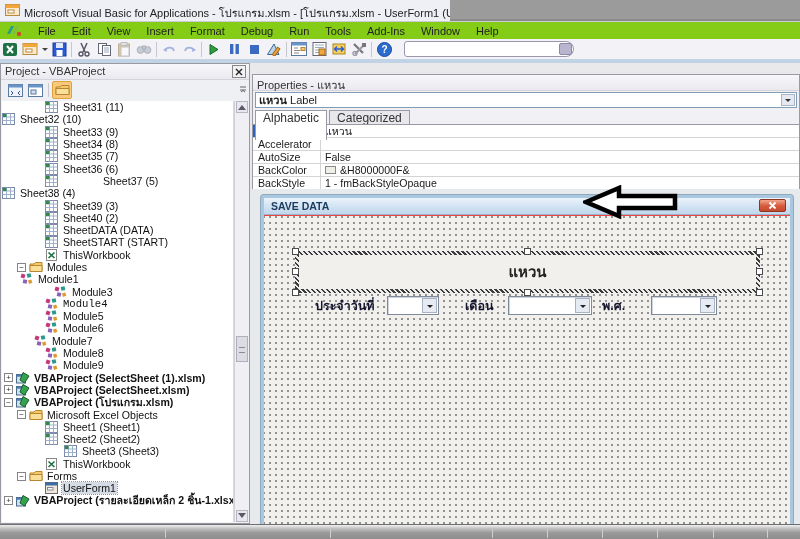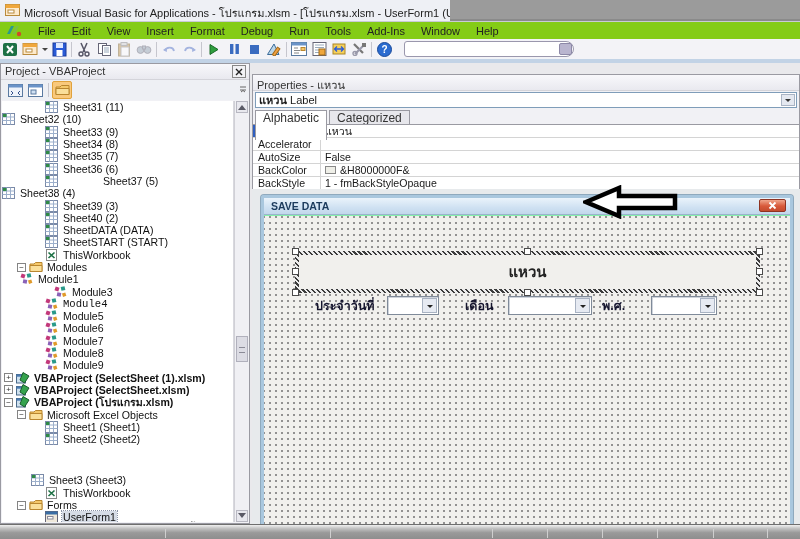--- a/index.html
+++ b/index.html
@@ -78,21 +78,21 @@
   .props-grid{position:absolute;left:0;right:0;top:49px;bottom:0;background:#fff;border-top:1px solid #9a9aa2;}
   .prow{display:flex;height:13px;border-bottom:1px solid #d4d4d4;font-size:10.6px;}
   .prow .pname{width:68px;flex:0 0 68px;border-right:1px solid #d4d4d4;padding:0 5px;line-height:12px;}
   .prow .pval{flex:1;padding:0 4px;line-height:12px;display:flex;align-items:center;}
   .prow.sel .pname{background:#2f5fc0;color:#fff;}
   .swatch{display:inline-block;width:11px;height:8px;background:#efefe8;border:1px solid #888;margin-right:4px;}
   .big-arrow{left:330px;top:110px;z-index:5;}
 
   
   .designer{left:252px;top:189px;width:548px;height:335px;background:#e7eaec;overflow:hidden;}
-  .vbform{position:absolute;left:9px;top:6px;width:532px;height:340px;background:#86efac;
+  .vbform{position:absolute;left:9px;top:6px;width:532px;height:340px;background:#ef4444;
           border:3px solid #a9c7de;border-bottom:none;border-radius:3px 3px 0 0;box-shadow:0 0 0 1px #8fa9bd;}
   .vbform-title{height:17px;background:linear-gradient(#eaf3fb,#cfe1f2 60%,#c2d7ec);
           border-bottom:1px solid #9ab4cc;position:relative;display:flex;align-items:center;}
   .vbform-title .t{font-size:10.5px;font-weight:bold;color:#1b3a5c;padding-left:7px;}
   .vbform-close{position:absolute;right:4px;top:1px;width:27px;height:13px;border-radius:2px;
           background:linear-gradient(#f0a68c,#d8593a 55%,#c44b2e);border:1px solid #8e3322;
           display:flex;align-items:center;justify-content:center;}
   .vbform-client{position:absolute;left:0;right:0;top:18px;bottom:0;background-color:#f1f0ed;
           background-image:radial-gradient(circle,#8e8e8e .7px,transparent .9px);
           background-size:6px 6px;background-position:3px 4px;}
@@ -472,21 +472,21 @@
         </div>
         <div class="tree-row" style="padding-left: 43px;">
           <span class="ticon"><svg width="13" height="12">
               <rect x="1" y="1" width="4" height="4" fill="#c2387a" transform="rotate(18 3 3)"></rect>
               <rect x="7" y="0.5" width="4" height="4" fill="#2a9a8a" transform="rotate(-12 9 2.5)"></rect>
               <rect x="3" y="6.5" width="4" height="4" fill="#8a62b8" transform="rotate(10 5 8.5)"></rect>
               <rect x="8.5" y="7" width="3.5" height="3.5" fill="#e09a2a" transform="rotate(-18 10 9)"></rect>
             </svg></span>
           <span class="lbl">Module6</span>
         </div>
-        <div class="tree-row" style="padding-left: 43px;">
+        <div class="tree-row" style="padding-left: 32px;">
           <span class="ticon"><svg width="13" height="12">
               <rect x="1" y="1" width="4" height="4" fill="#c2387a" transform="rotate(18 3 3)"></rect>
               <rect x="7" y="0.5" width="4" height="4" fill="#2a9a8a" transform="rotate(-12 9 2.5)"></rect>
               <rect x="3" y="6.5" width="4" height="4" fill="#8a62b8" transform="rotate(10 5 8.5)"></rect>
               <rect x="8.5" y="7" width="3.5" height="3.5" fill="#e09a2a" transform="rotate(-18 10 9)"></rect>
             </svg></span>
           <span class="lbl">Module7</span>
         </div>
         <div class="tree-row" style="padding-left: 43px;">
           <span class="ticon"><svg width="13" height="12">
@@ -550,21 +550,21 @@
           <span class="lbl">Sheet1 (Sheet1)</span>
         </div>
         <div class="tree-row" style="padding-left: 43px;">
           <span class="ticon"><svg width="13" height="12">
               <rect x="0.5" y="0.5" width="12" height="11" fill="#fff" stroke="#7a8aa8"></rect>
               <path d="M0.5 4h12M0.5 7.5h12M4.5 0.5v11M8.5 0.5v11" stroke="#9db0cc"></path>
               <rect x="1" y="1" width="3.5" height="3" fill="#2f8a46"></rect>
             </svg></span>
           <span class="lbl">Sheet2 (Sheet2)</span>
         </div>
-        <div class="tree-row" style="padding-left: 29px; margin-top: 29px;">
+        <div class="tree-row" style="padding-left: 62px;">
           <span class="ticon"><svg width="13" height="12">
               <rect x="0.5" y="0.5" width="12" height="11" fill="#fff" stroke="#7a8aa8"></rect>
               <path d="M0.5 4h12M0.5 7.5h12M4.5 0.5v11M8.5 0.5v11" stroke="#9db0cc"></path>
               <rect x="1" y="1" width="3.5" height="3" fill="#2f8a46"></rect>
             </svg></span>
           <span class="lbl">Sheet3 (Sheet3)</span>
         </div>
         <div class="tree-row" style="padding-left: 43px;">
           <span class="ticon"><svg width="13" height="12">
               <rect x="1.5" y="0.5" width="10" height="11" fill="#fff" stroke="#888"></rect>

